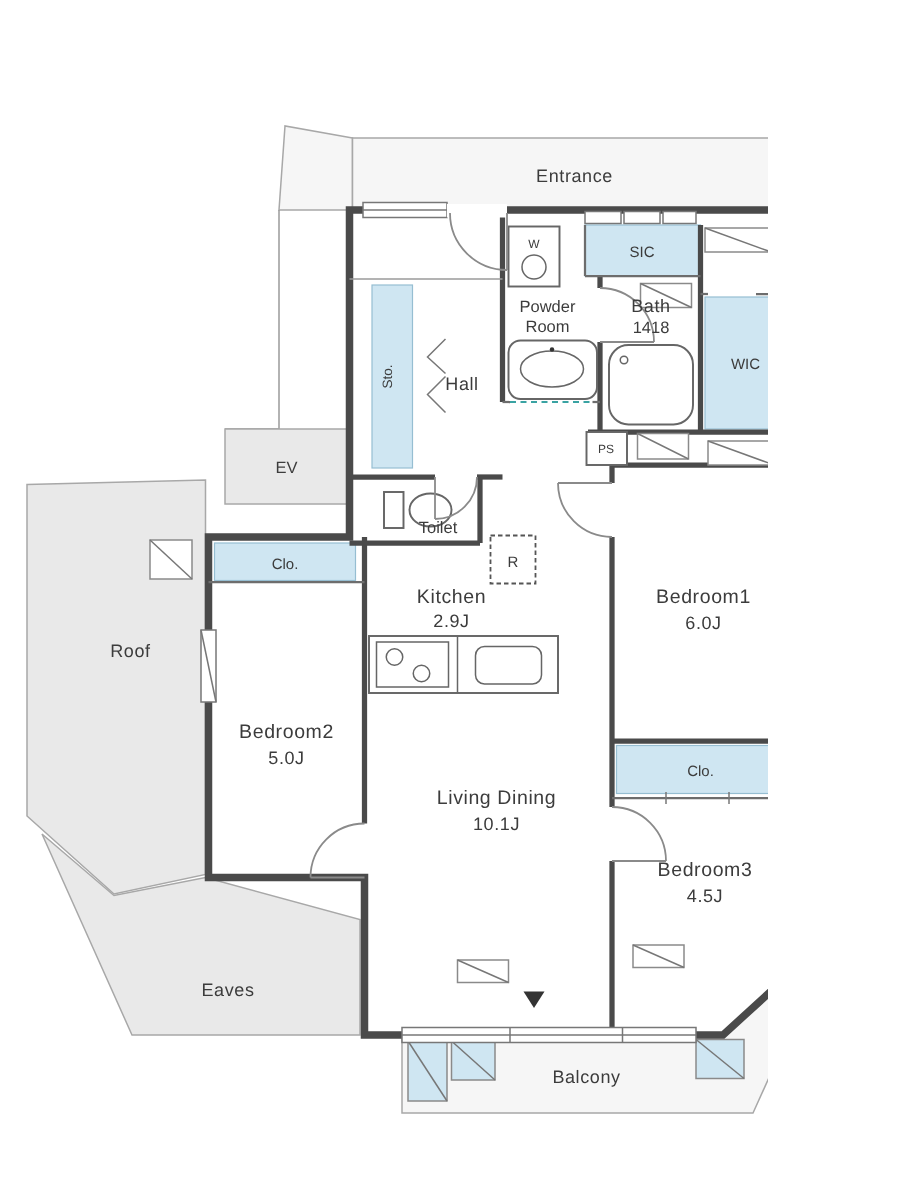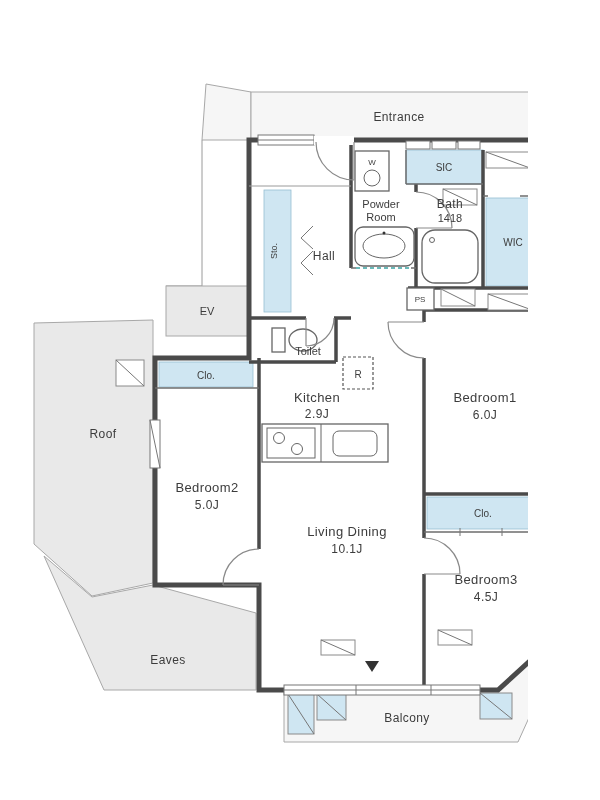--- a/index.html
+++ b/index.html
@@ -1,17 +1,17 @@
 <!DOCTYPE html>
 <html style="--accent: #cfe6f2; --accent-border: #96bed2; --outdoor: #e9e9e9; --outdoor-border: #a8a8a8; --wall: #4a4a4a; --line: #777777; --fixture: #666666; --text: #3c3c3c; --teal: #3aa3a3;"><head>
 <meta charset="utf-8">
 <title>Floor Plan</title>
 <style>
   html,body { margin:0; padding:0; background:#ffffff; }
-  .stage { position:relative; width:512px; height:800px; background:#fff; overflow:hidden;margin-left:16px; }
+  .stage { position:relative; width:512px; height:800px; background:#fff; overflow:hidden; }
   svg { display:block; }
   .txt { font-family:"Liberation Sans", sans-serif; fill:var(--text,#3c3c3c); text-anchor:middle; }
   .t13 { font-size:13px; letter-spacing:.4px; }
   .t12 { font-size:12px; letter-spacing:.4px; }
   .t11 { font-size:11px; }
   .t10 { font-size:10px; }
   .t9  { font-size:9px; }
   .t8  { font-size:8px; }
   .gray  { fill:var(--outdoor,#e9e9e9); stroke:var(--outdoor-border,#a8a8a8); stroke-width:1; }
   .court { fill:#f6f6f6; stroke:var(--outdoor-border,#a8a8a8); stroke-width:1; }

